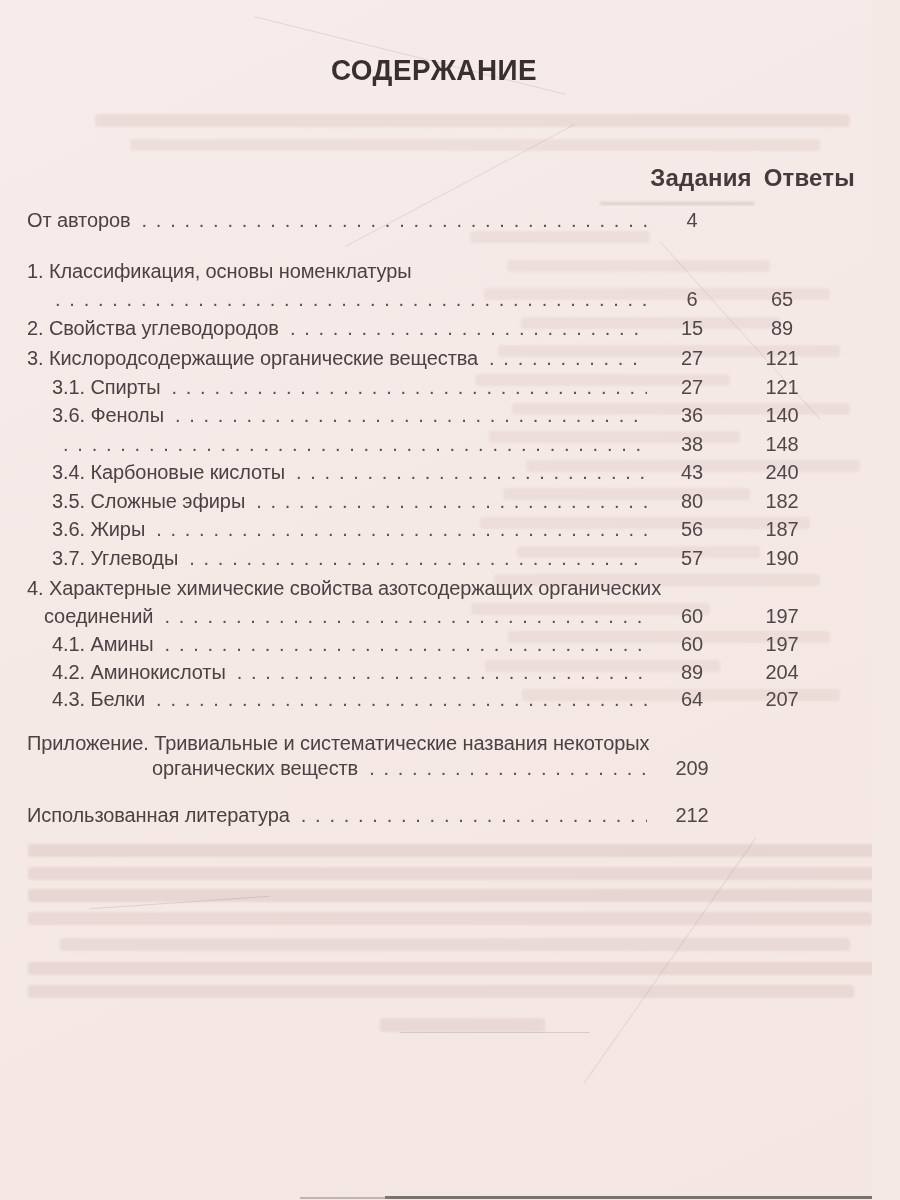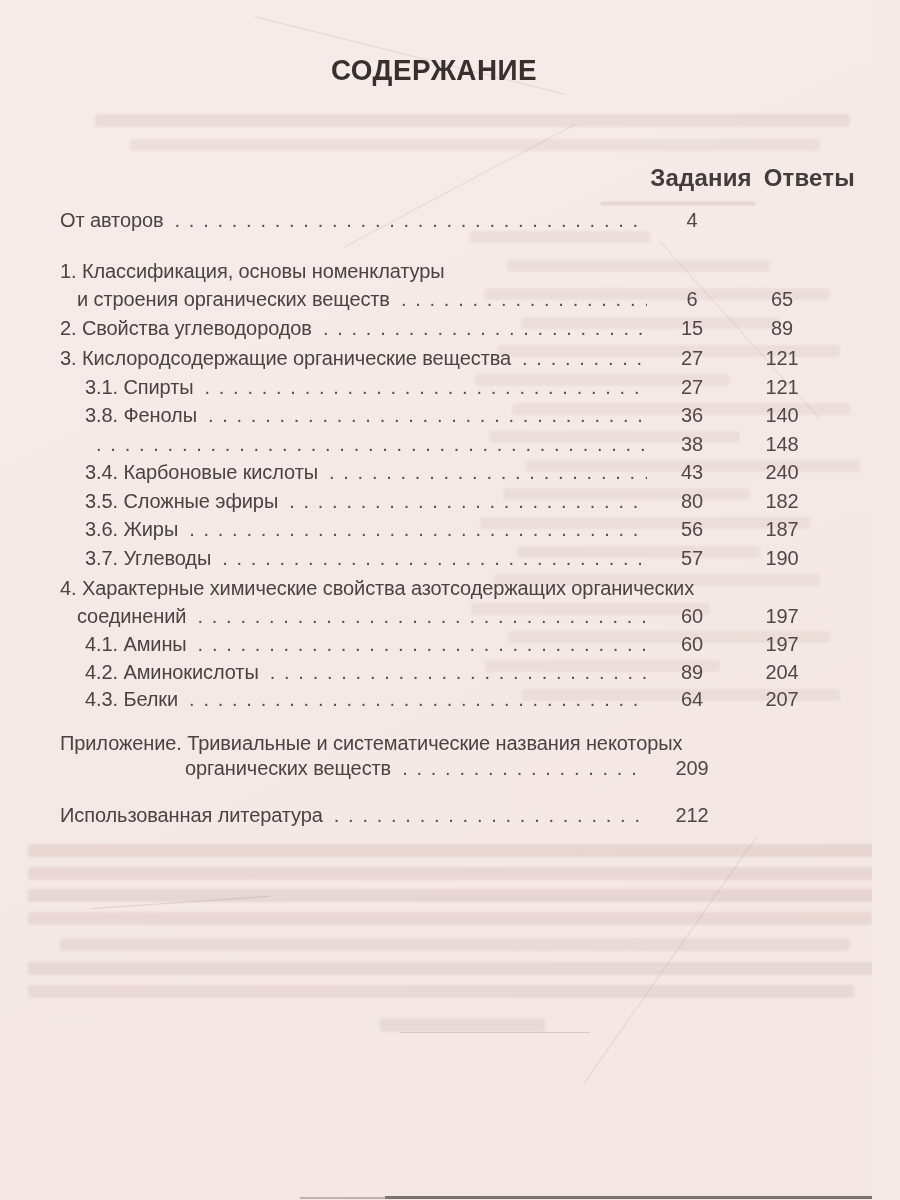--- a/index.html
+++ b/index.html
@@ -28,21 +28,20 @@
   }
   .colheads{
     position:absolute;top:164px;right:17px;
     font-size:24px;font-weight:bold;color:#453b3c;word-spacing:5px;
     letter-spacing:0.2px;
   }
   .row{
     position:absolute;right:45px;display:flex;align-items:baseline;
     font-size:20px;line-height:24px;color:#4c4244;letter-spacing:-0.1px;
     white-space:nowrap;
-    margin-left:33px;
   }
   .i0{left:27px}
   .i1{left:44px}
   .i2{left:52px}
   .i3{left:152px}
   .lbl{flex:0 0 auto;}
   .dots{
     flex:1 1 auto;min-width:0;overflow:hidden;white-space:nowrap;
     padding-left:11px;letter-spacing:1.6px;color:#584d4f;
   }
@@ -108,21 +107,20 @@
     <span class="dots">. . . . . . . . . . . . . . . . . . . . . . . . . . . . . . . . . . . . . . . . . . . . . . . . . . . . . . . . . . . . </span>
     <span class="c1">4</span>
     <span class="c2"></span>
   </div>
 
   <div class="row i0" style="top:259px">
     <span class="lbl">1. Классификация, основы номенклатуры</span>
   </div>
 
   <div class="row i1" style="top:287px">
-    <span class="lbl">и строения органических веществ</span>
     <span class="dots">. . . . . . . . . . . . . . . . . . . . . . . . . . . . . . . . . . . . . . . . . . . . . . . . . . . . . . . . . . . . </span>
     <span class="c1">6</span>
     <span class="c2">65</span>
   </div>
 
   <div class="row i0" style="top:316px">
     <span class="lbl">2. Свойства углеводородов</span>
     <span class="dots">. . . . . . . . . . . . . . . . . . . . . . . . . . . . . . . . . . . . . . . . . . . . . . . . . . . . . . . . . . . . </span>
     <span class="c1">15</span>
     <span class="c2">89</span>
@@ -136,21 +134,21 @@
   </div>
 
   <div class="row i2" style="top:375px">
     <span class="lbl">3.1. Спирты</span>
     <span class="dots">. . . . . . . . . . . . . . . . . . . . . . . . . . . . . . . . . . . . . . . . . . . . . . . . . . . . . . . . . . . . </span>
     <span class="c1">27</span>
     <span class="c2">121</span>
   </div>
 
   <div class="row i2" style="top:403px">
-    <span class="lbl">3.8. Фенолы</span>
+    <span class="lbl">3.6. Фенолы</span>
     <span class="dots">. . . . . . . . . . . . . . . . . . . . . . . . . . . . . . . . . . . . . . . . . . . . . . . . . . . . . . . . . . . . </span>
     <span class="c1">36</span>
     <span class="c2">140</span>
   </div>
 
   <div class="row i2" style="top:432px">
     <span class="dots">. . . . . . . . . . . . . . . . . . . . . . . . . . . . . . . . . . . . . . . . . . . . . . . . . . . . . . . . . . . . </span>
     <span class="c1">38</span>
     <span class="c2">148</span>
   </div>

